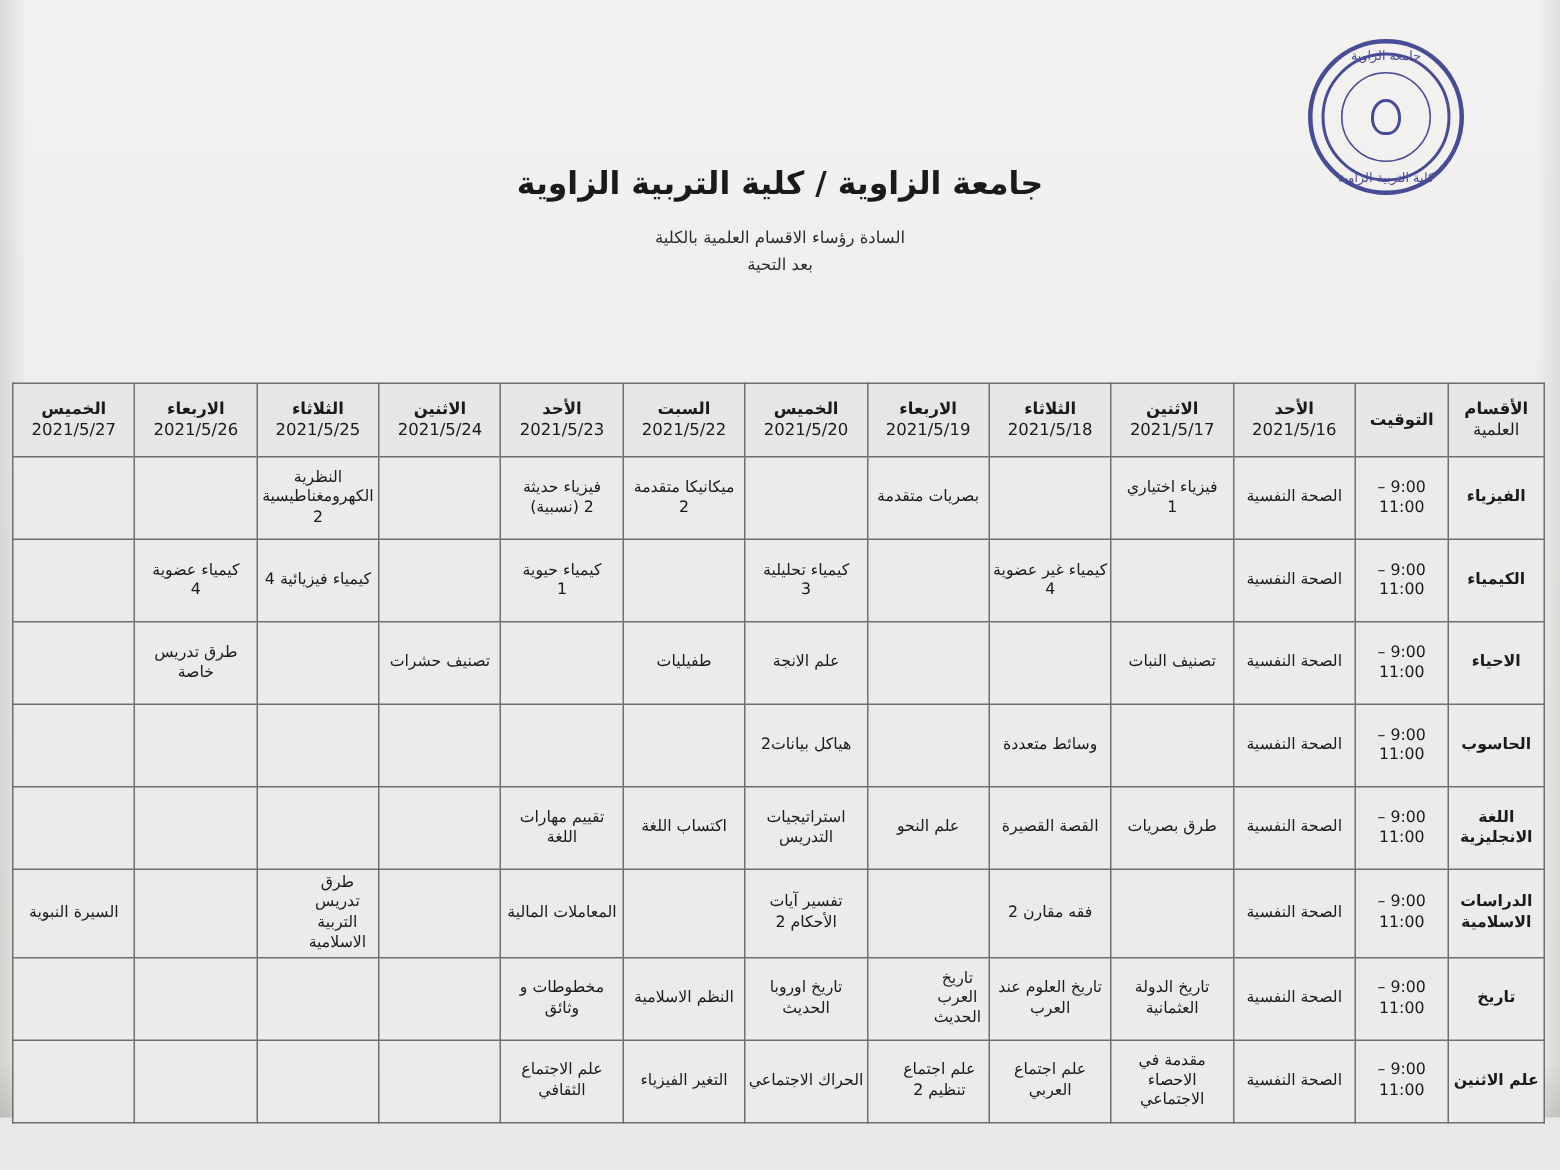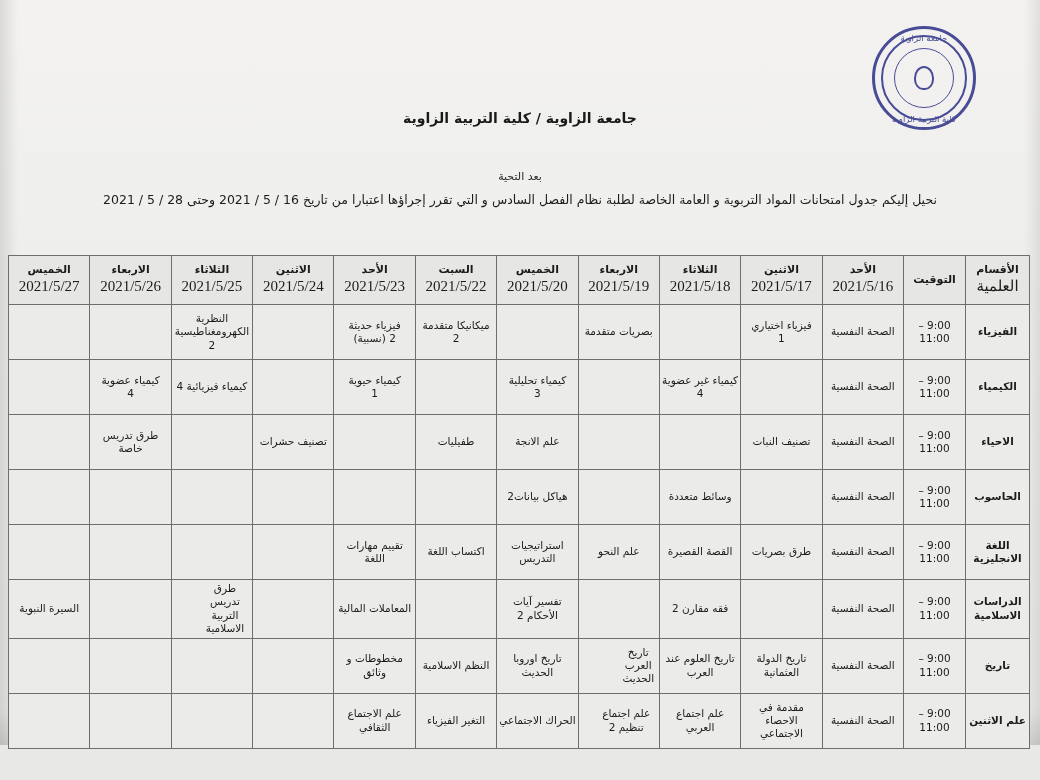--- a/index.html
+++ b/index.html
@@ -88,21 +88,21 @@
     border: 2px solid #2b2f86;
     border-radius: 50% 50% 45% 45%;
   }
 
   
   .doc-title {
     position: absolute;
     top: 110px;
     left: 0; right: 0;
     text-align: center;
-    font-size: 14px;
+    font-size: 21px;
     font-weight: bold;
     color: #1a1a1a;
     letter-spacing: 0.5px;
   }
   .sub1 {
     position: absolute;
     top: 152px; left: 0; right: 0;
     text-align: center;
     font-size: 11px;
     color: #2b2b2b;
@@ -165,43 +165,43 @@
     background: #e6e6e4;
     white-space: pre-line;
   }
   td.filled {
     background: #dddddb;
   }
   .col-dept { width: 64px; }
   .col-time { width: 62px; }
   .col-day  { width: auto; }
 
-  .hdr-line2 { display:block; font-weight: normal; font-size: 15px; font-family: Liberation Serif, serif; }
+  .hdr-line2 { display:block; font-weight: normal; font-size: 11px; }
 </style>
 </head>
 <body>
 
 <div class="page">
   <div class="sheet"></div>
   <div class="shadow-left"></div>
   <div class="shadow-right"></div>
 
   <div class="stamp">
     <div class="ring"></div>
     <div class="ring2"></div>
     <div class="txt-top">جامعة الزاوية</div>
     <div class="inner">
       <div class="head"></div>
     </div>
     <div class="txt-bottom">كلية التربية الزاوية</div>
   </div>
 
   <div class="doc-title">جامعة الزاوية / كلية التربية الزاوية</div>
+  <div class="sub1">السادة رؤساء الاقسام العلمية بالكلية</div>
   <div class="sub2">بعد التحية</div>
-  <div class="intro">نحيل إليكم جدول امتحانات المواد التربوية و العامة  الخاصة لطلبة نظام الفصل السادس و التي تقرر إجراؤها اعتبارا من تاريخ 16 / 5 / 2021 وحتى 28 / 5 / 2021</div>
 
   <div class="table-wrap">
     <table class="sched">
       <colgroup>
         <col class="col-dept">
         <col class="col-time">
         <col class="col-day">
           <col class="col-day">
           <col class="col-day">
           <col class="col-day">

